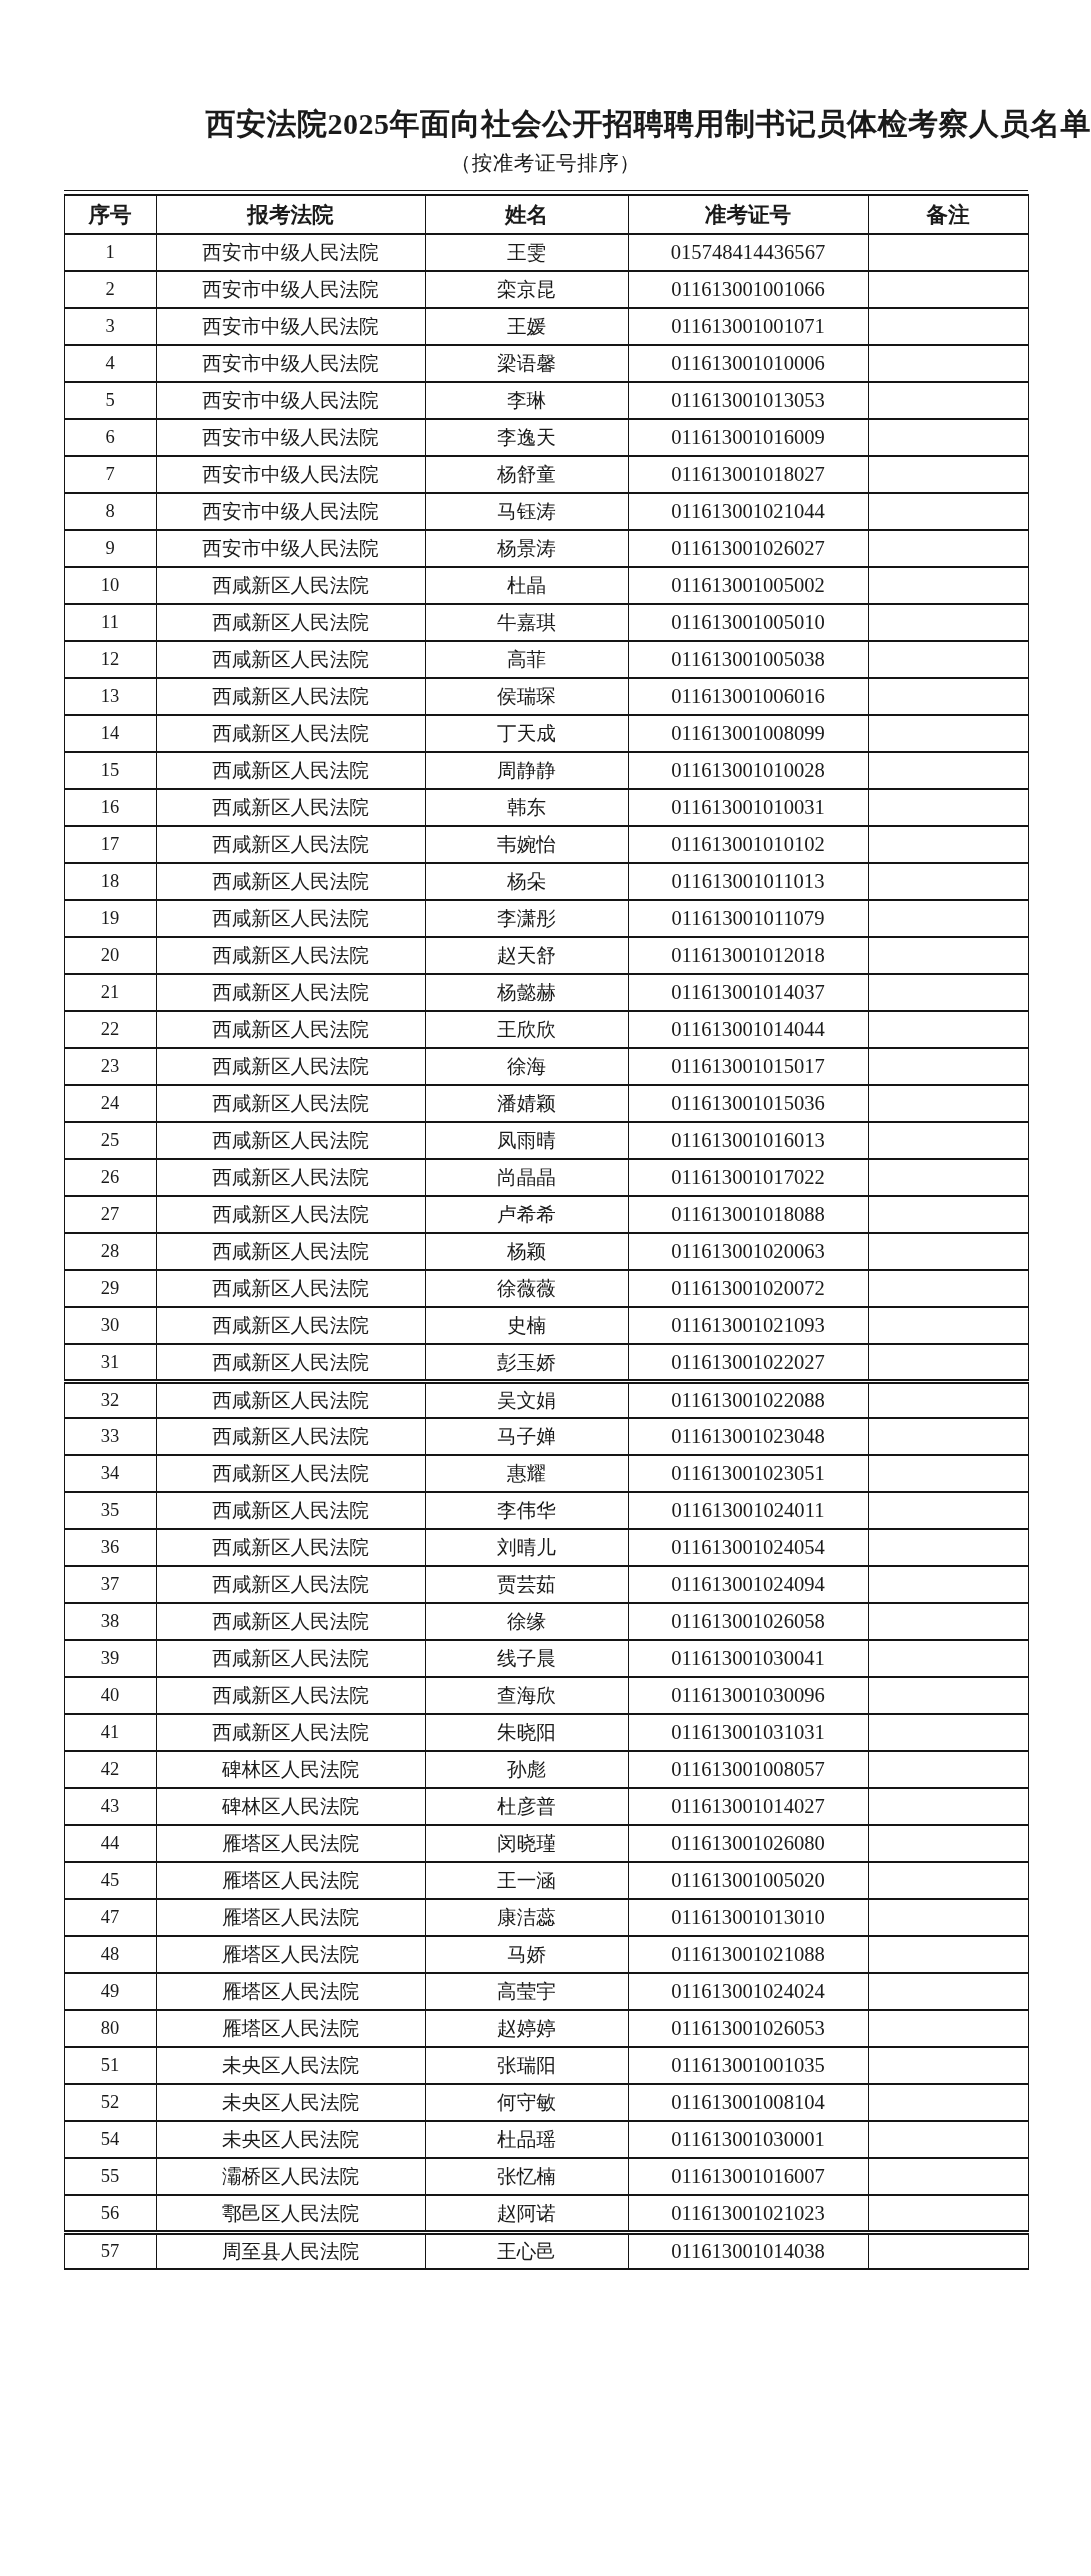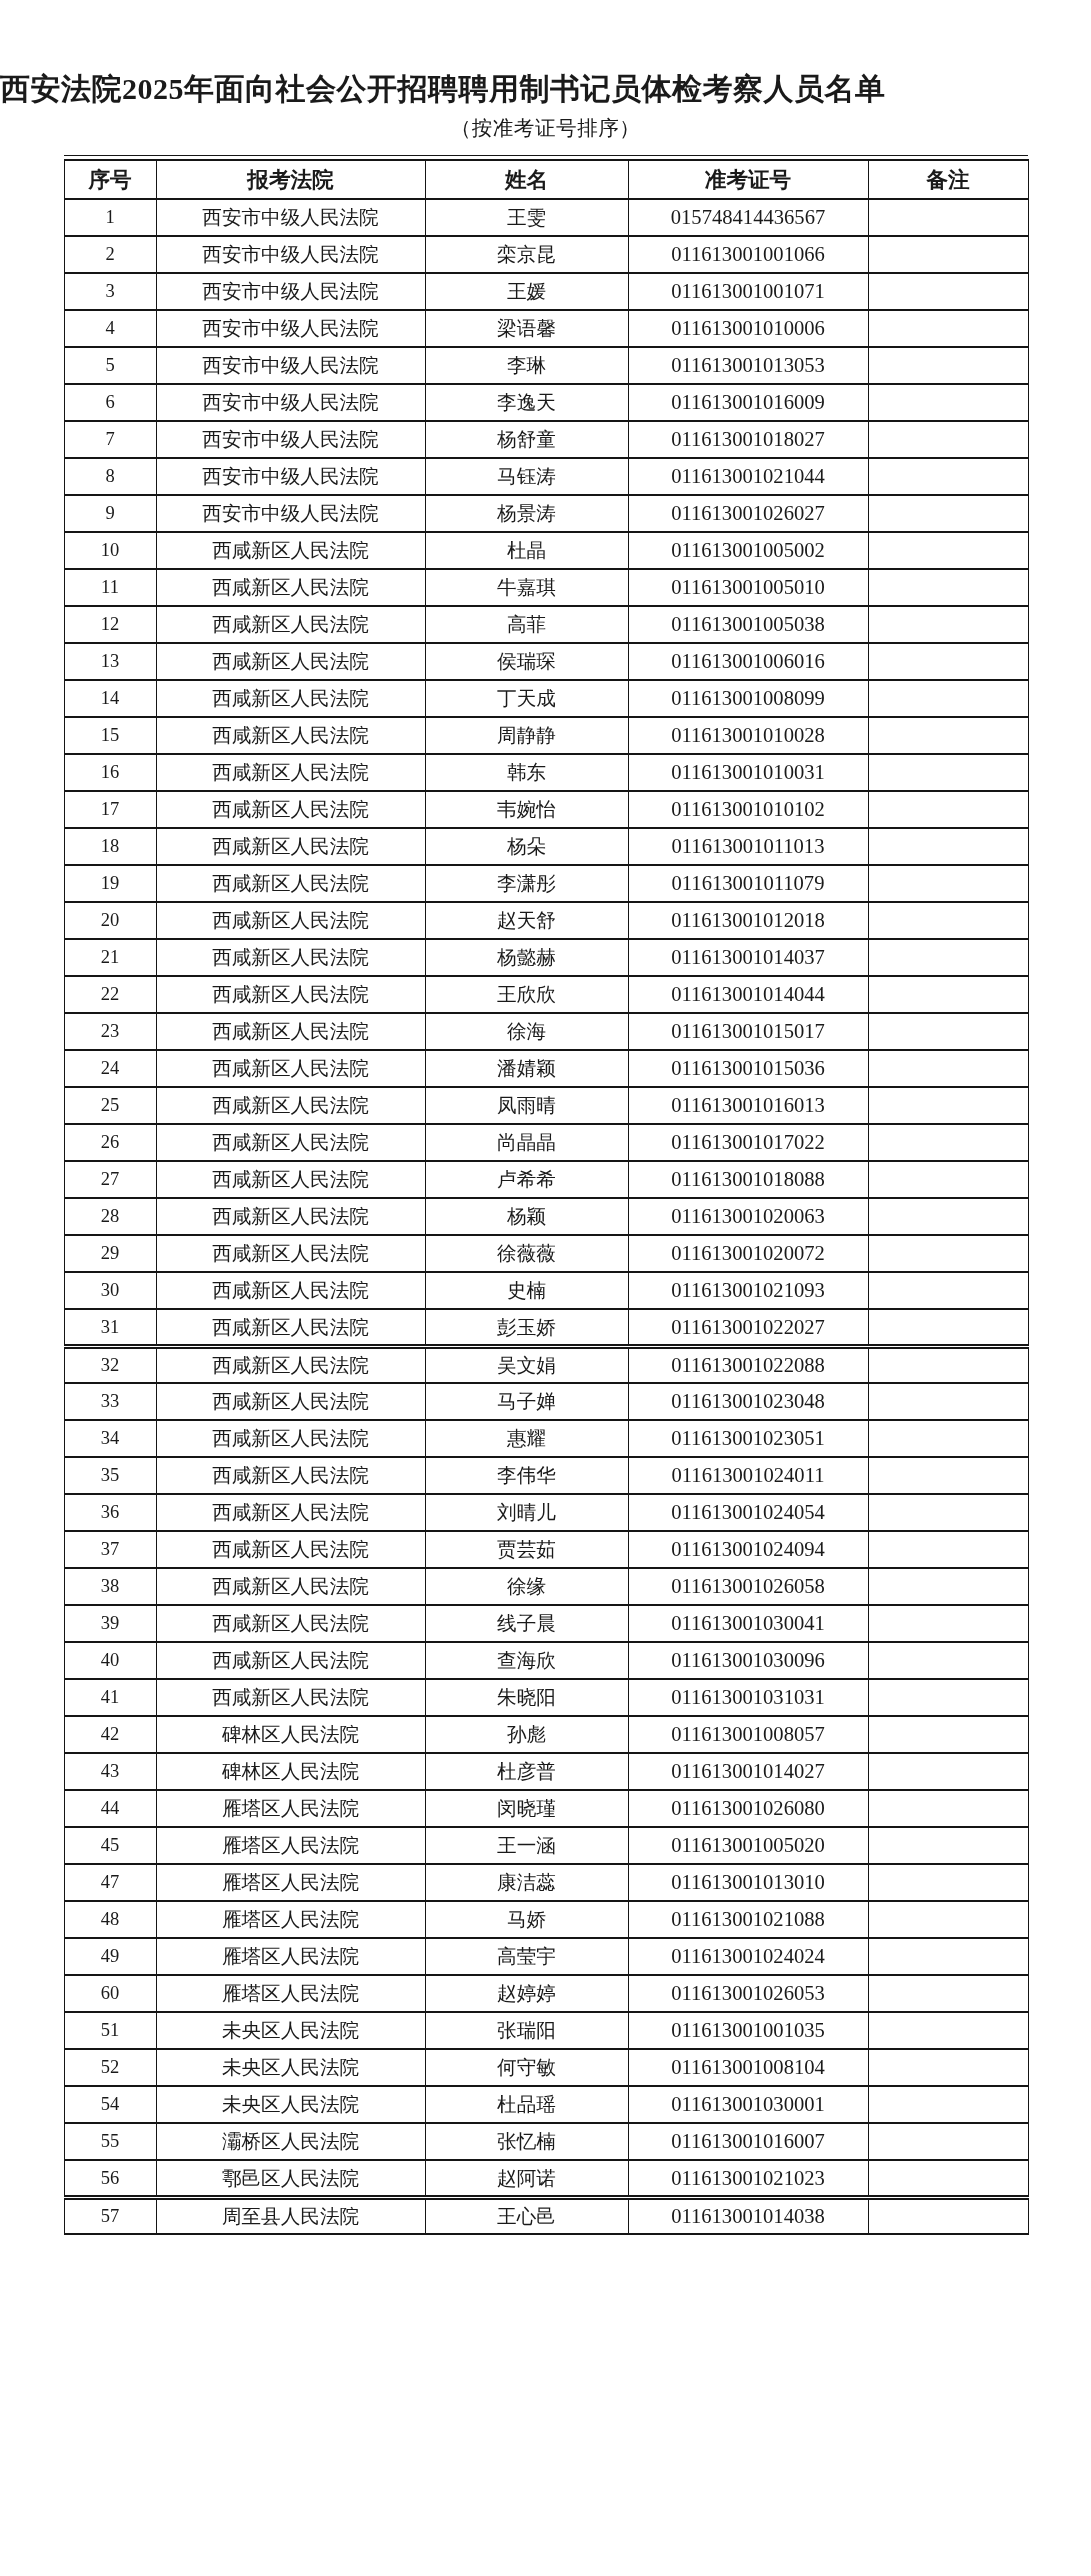--- a/index.html
+++ b/index.html
@@ -5,22 +5,22 @@
   * { box-sizing: border-box; margin: 0; padding: 0; }
   html, body { background: #ffffff; }
   body {
     width: 1091px;
     height: 2666px;
     font-family: "Liberation Serif", "DejaVu Serif", serif;
     color: #1a1a1a;
     position: relative;
   }
   .doc-title {
-    padding-top: 72px;
-    text-align: left;
+    padding-top: 107px;
+    text-align: right;
     font-size: 30px;
     font-weight: bold;
     letter-spacing: 0.5px;
     line-height: 1.1;
   }
   .doc-subtitle {
     margin-top: 9.3px;
     text-align: center;
     font-size: 20.6px;
     font-weight: normal;
@@ -409,21 +409,21 @@
           <td class="col-remark">&nbsp;</td>
         </tr>
         <tr>
           <td class="col-no">49</td>
           <td class="col-court">雁塔区人民法院</td>
           <td class="col-name">高莹宇</td>
           <td class="col-ticket">011613001024024</td>
           <td class="col-remark">&nbsp;</td>
         </tr>
         <tr>
-          <td class="col-no">60</td>
+          <td class="col-no">80</td>
           <td class="col-court">雁塔区人民法院</td>
           <td class="col-name">赵婷婷</td>
           <td class="col-ticket">011613001026053</td>
           <td class="col-remark">&nbsp;</td>
         </tr>
         <tr>
           <td class="col-no">51</td>
           <td class="col-court">未央区人民法院</td>
           <td class="col-name">张瑞阳</td>
           <td class="col-ticket">011613001001035</td>

